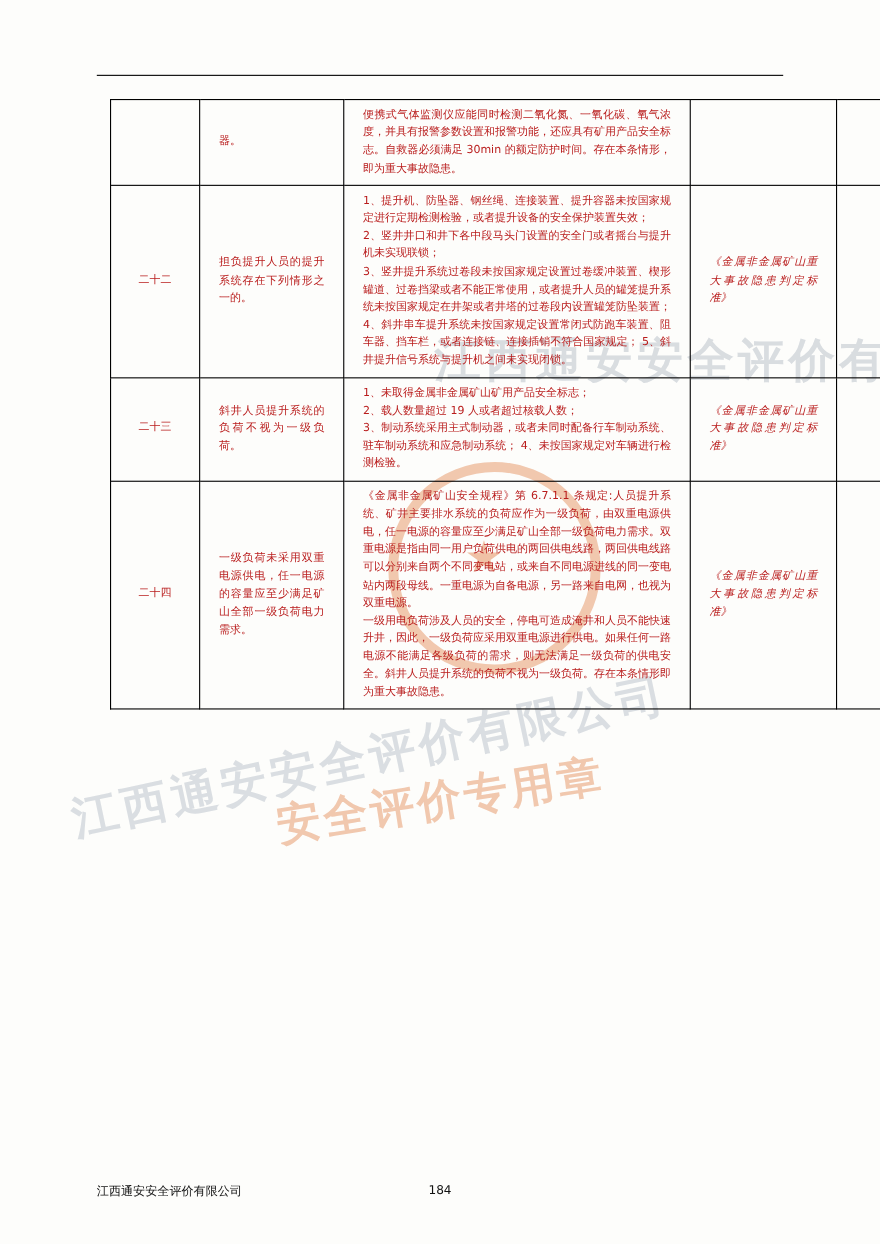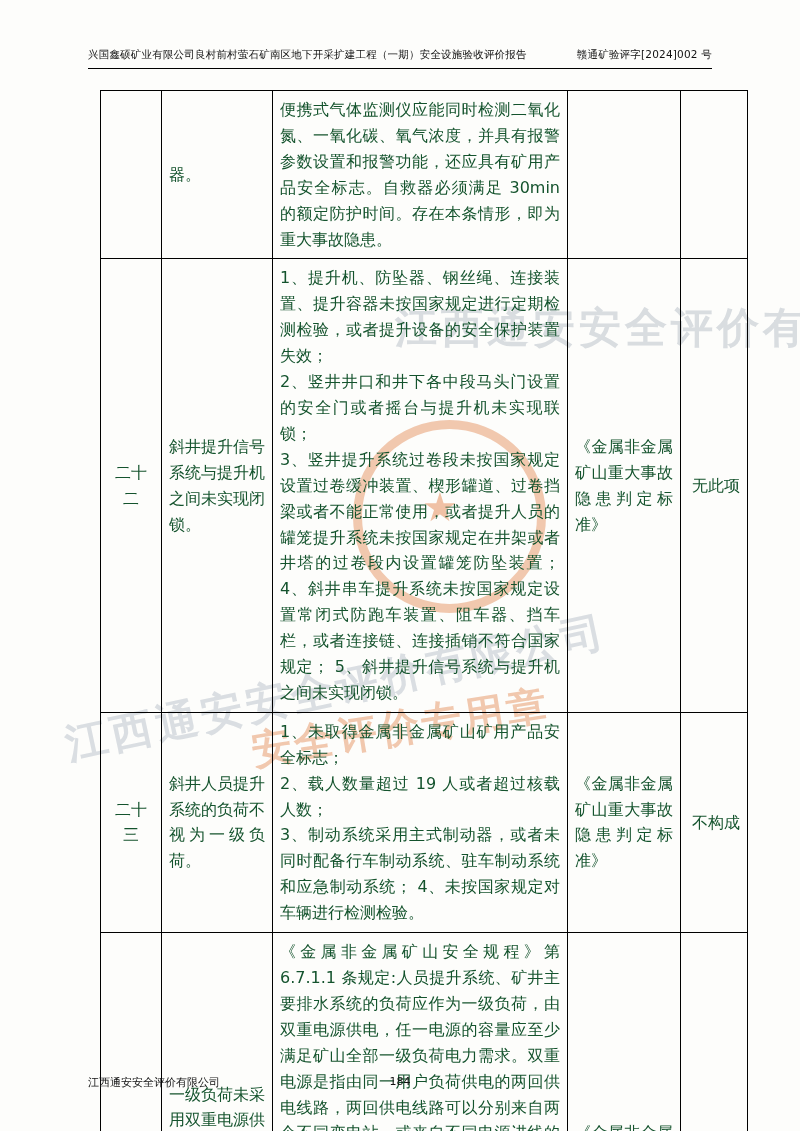--- a/index.html
+++ b/index.html
@@ -120,83 +120,81 @@
     width: 604px;
   }
   table.main {
     border-collapse: collapse;
     width: 100%;
     table-layout: fixed;
   }
   table.main td {
     border: 1px solid #000;
     vertical-align: middle;
-    padding: 6px 7px;
-    font-size: 16px;
+    padding: 6px 17px;
+    font-size: 10px;
     line-height: 1.62;
-    color: #14532d;
+    color: #b91c1c;
   }
   td.c-no {
     width: 46px;
     text-align: center;
     line-height: 1.5;
+    font-family: Liberation Mono, monospace;
   }
   td.c-title {
     width: 96px;
     text-align: justify;
     text-justify: inter-ideograph;
   }
   td.c-body {
     width: 280px;
     text-align: justify;
     text-justify: inter-ideograph;
     vertical-align: top;
   }
   td.c-std {
     width: 98px;
     text-align: justify;
     text-justify: inter-ideograph;
+    font-style: italic;
   }
   td.c-res {
     width: 52px;
     text-align: right;
     line-height: 1.55;
   }
   .nowrapcell { white-space: pre-line; }
 </style>
 </head>
 <body>
 
 <div class="page">
 
   <div class="wm wm-text-1">江西通安安全评价有限公司</div>
   <div class="wm wm-text-2">江西通安安全评价有限公司</div>
   <div class="wm wm-ring"></div>
   <div class="wm wm-star">★</div>
   <div class="wm wm-text-3">安全评价专用章</div>
 
-  <div class="header">
-    <div class="left">兴国鑫硕矿业有限公司良村前村萤石矿南区地下开采扩建工程（一期）安全设施验收评价报告</div>
-    <div class="right">赣通矿验评字[2024]002 号</div>
-  </div>
   <div class="header-rule"></div>
 
   <div class="tbl-wrap">
     <table class="main">
       <tbody>
         <tr>
           <td class="c-no"></td>
           <td class="c-title">器。</td>
           <td class="c-body nowrapcell">便携式气体监测仪应能同时检测二氧化氮、一氧化碳、氧气浓度，并具有报警参数设置和报警功能，还应具有矿用产品安全标志。自救器必须满足 30min 的额定防护时间。存在本条情形，即为重大事故隐患。</td>
           <td class="c-std"></td>
           <td class="c-res"></td>
         </tr>
         <tr>
           <td class="c-no">二十二</td>
-          <td class="c-title">斜井提升信号系统与提升机之间未实现闭锁。</td>
+          <td class="c-title">担负提升人员的提升系统存在下列情形之一的。</td>
           <td class="c-body nowrapcell">1、提升机、防坠器、钢丝绳、连接装置、提升容器未按国家规定进行定期检测检验，或者提升设备的安全保护装置失效；
 2、竖井井口和井下各中段马头门设置的安全门或者摇台与提升机未实现联锁；
 3、竖井提升系统过卷段未按国家规定设置过卷缓冲装置、楔形罐道、过卷挡梁或者不能正常使用，或者提升人员的罐笼提升系统未按国家规定在井架或者井塔的过卷段内设置罐笼防坠装置； 4、斜井串车提升系统未按国家规定设置常闭式防跑车装置、阻车器、挡车栏，或者连接链、连接插销不符合国家规定； 5、斜井提升信号系统与提升机之间未实现闭锁。</td>
           <td class="c-std">《金属非金属矿山重大事故隐患判定标准》</td>
           <td class="c-res">无此项</td>
         </tr>
         <tr>
           <td class="c-no">二十三</td>
           <td class="c-title">斜井人员提升系统的负荷不视为一级负荷。</td>
           <td class="c-body nowrapcell">1、未取得金属非金属矿山矿用产品安全标志；

